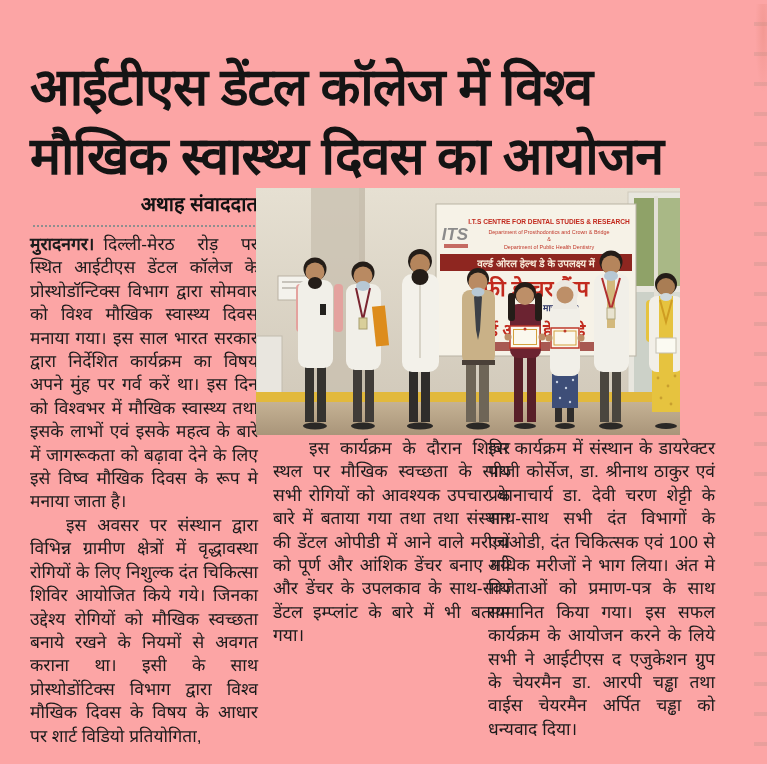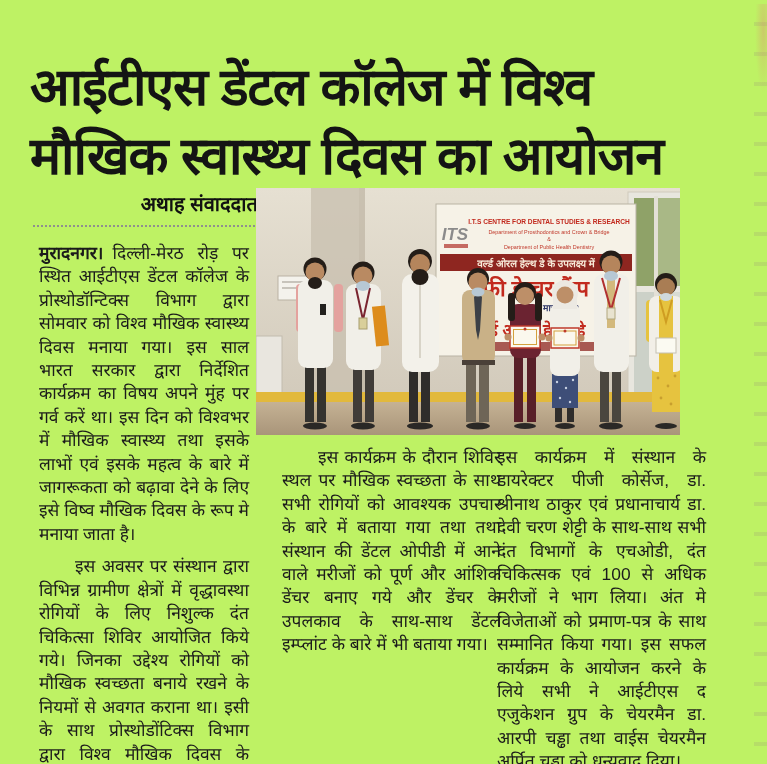--- a/index.html
+++ b/index.html
@@ -1,21 +1,21 @@
 <!DOCTYPE html>
 <html lang="hi"><head>
 <meta charset="utf-8">
 <style>
   html,body{margin:0;padding:0;}
   body{
     width:767px;height:764px;background:#ffffff;
     font-family:"Liberation Sans","DejaVu Sans",sans-serif;
     color:#1c1c1c; overflow:hidden; position:relative;
   }
-  .page{position:absolute;inset:0;background:#bef264;padding-left:40px;}
+  .page{position:absolute;inset:0;background:#fca5a5;padding-left:40px;}
 
   
   .headline{
     position:absolute;left:30px;top:18px;width:716px;
     font-size:52px;line-height:69px;font-weight:700;color:#141414;
     letter-spacing:-1px;
   }
   .headline .hl-line{display:block;white-space:nowrap;}
 
   
@@ -26,21 +26,21 @@
   .byline-rule{
     position:absolute;left:33px;top:225px;width:222px;height:0;
     border-top:2px dotted #8f8f8f;
   }
 
   
   .col{
     position:absolute;font-size:17.4px;line-height:23.4px;
     color:#1b1b1b;text-align:justify;text-justify:inter-word;
   }
-  .col p{margin:9px;}
+  .col p{margin:0;}
   .col p.indent{text-indent:36px;}
   .col1{left:30px;top:233px;width:228px;}
   .col2{left:273px;top:437px;width:237px;}
   .col3{left:488px;top:437px;width:227px;}
   .dateline{font-weight:700;margin-right:9px;}
 
   
   .photo{
     position:absolute;left:256px;top:188px;width:424px;height:247px;
     background:#d8d1c3;overflow:hidden;

